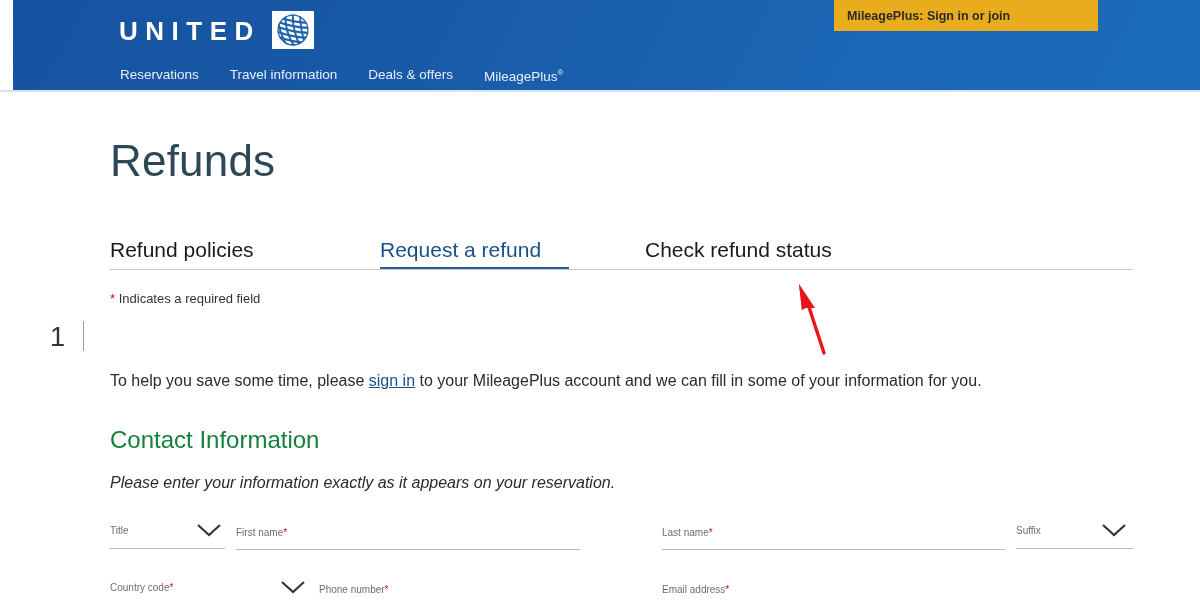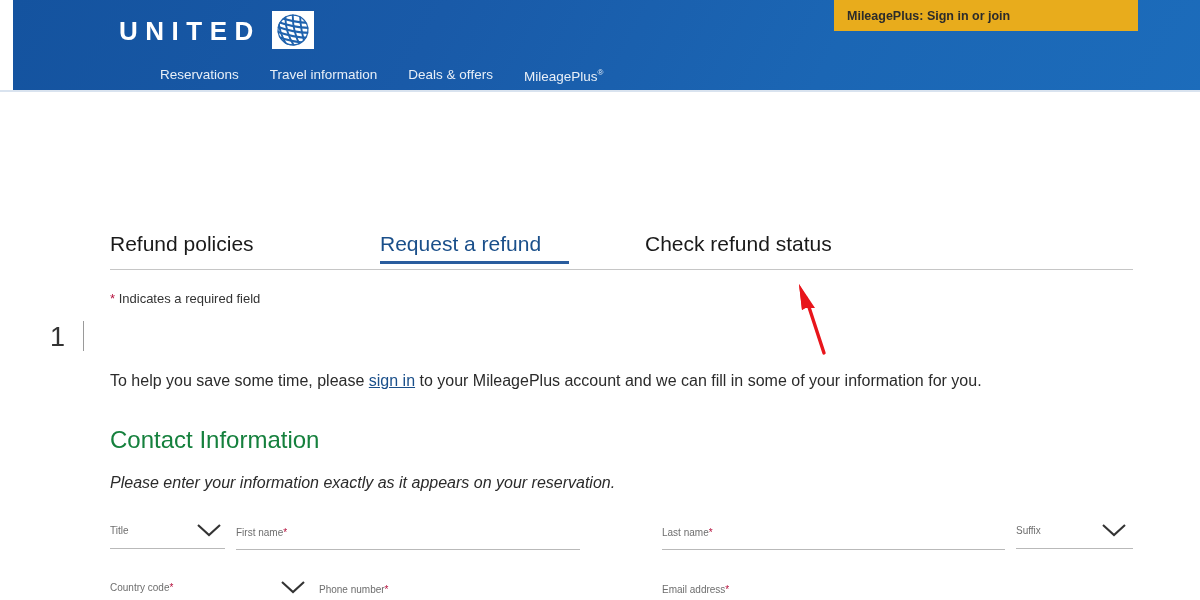--- a/index.html
+++ b/index.html
@@ -23,43 +23,43 @@
   .brand-word{
     color:#ffffff; font-size:26px; font-weight:bold; letter-spacing:7.5px;
     line-height:30px; font-family:"Liberation Sans", sans-serif;
   }
   .globe-mark{
     position:relative; width:42px; height:38px; margin-left:11px; margin-top:-1px;
     background:#ffffff; overflow:hidden;
   }
   .globe-mark svg{ position:absolute; left:3px; top:2px; }
 
-  .main-nav{ position:absolute; left:107px; top:64px; display:flex; align-items:center;margin-left:40px; }
+  .main-nav{ position:absolute; left:107px; top:64px; display:flex; align-items:center; }
   .main-nav a{
     color:#e8eff7; font-size:13.5px; text-decoration:none; margin-right:31px;
     white-space:nowrap; line-height:18px;
   }
   .main-nav a:last-child{ margin-right:0; }
   .nav-reg{ font-size:8px; vertical-align:super; }
 
   .mp-banner{
-    position:absolute; left:821px; top:0; width:304px; height:31px;
+    position:absolute; left:821px; top:0; width:264px; height:31px;
     background:#e8ac1c; display:flex; align-items:center;
   }
   .mp-banner span{
     color:#2b2b2b; font-size:12.5px; font-weight:bold; padding-left:13px; white-space:nowrap;
   }
 
   
   .page-title{
     position:absolute; left:110px; top:136px;
     font-size:44px; font-weight:300; color:#2e4756; letter-spacing:0.2px;
   }
 
-  .tabs{ position:absolute; left:110px; top:232px; width:1023px; height:35px;text-align:right; }
+  .tabs{ position:absolute; left:110px; top:238px; width:1023px; height:35px;text-align:right; }
   .tab{
     position:absolute; top:0; font-size:21px; color:#1a1a1a; font-weight:400;
     white-space:nowrap; cursor:pointer; padding-bottom:9px;
   }
   .tab-0{ left:0; }
   .tab-1{ left:270px; color:#1a4f8a; }
   .tab-2{ left:535px; }
   .tab-underline{
     position:absolute; left:270px; top:29px; width:189px; height:3px; background:#2a5d9e;
   }
@@ -152,20 +152,21 @@
 
     <nav class="main-nav">
       <a href="#"><span>Reservations</span></a>
       <a href="#"><span>Travel information</span></a>
       <a href="#"><span>Deals &amp; offers</span></a>
       <a href="#"><span>MileagePlus</span><sup class="nav-reg">®</sup></a>
     </nav>
   </div>
   <div class="header-bottom-line"></div>
 
+  <h1 class="page-title">Refunds</h1>
 
   <div class="tabs">
     <div class="tab tab-0">Refund policies</div>
     <div class="tab tab-1">Request a refund</div>
     <div class="tab tab-2">Check refund status</div>
     <div class="tab-underline"></div>
   </div>
   <div class="tabs-rule"></div>
 
   <div class="required-note">

